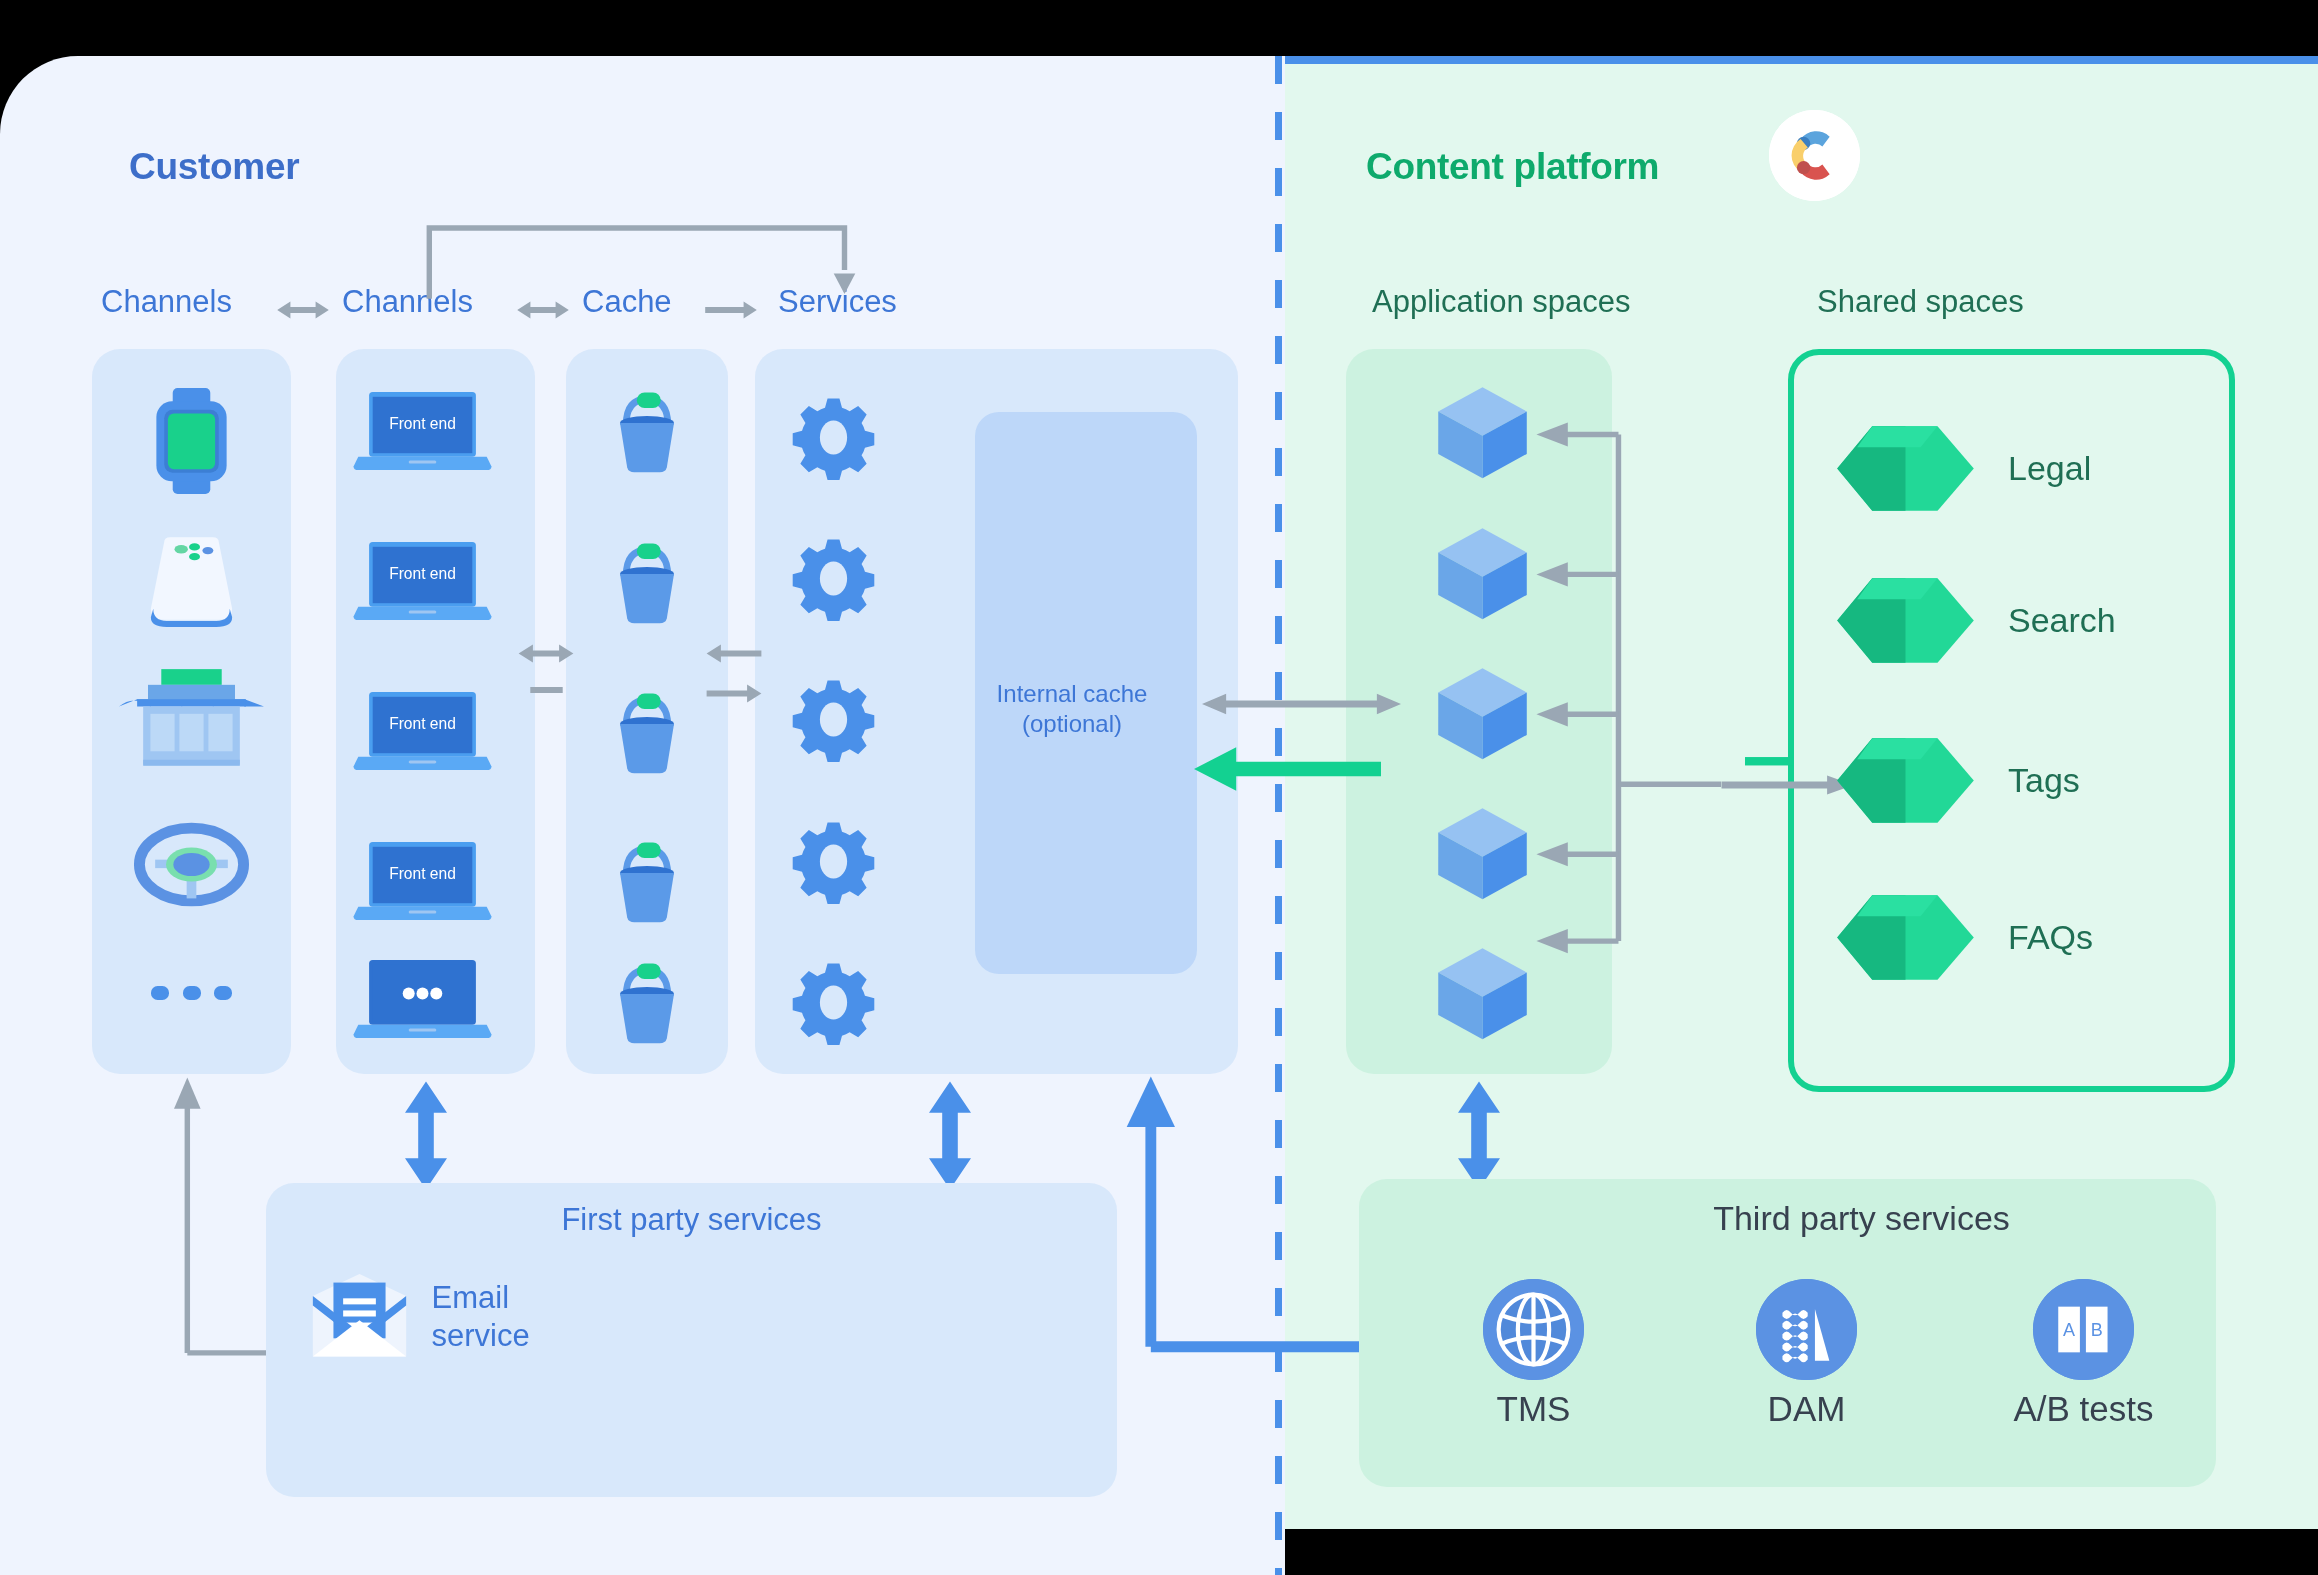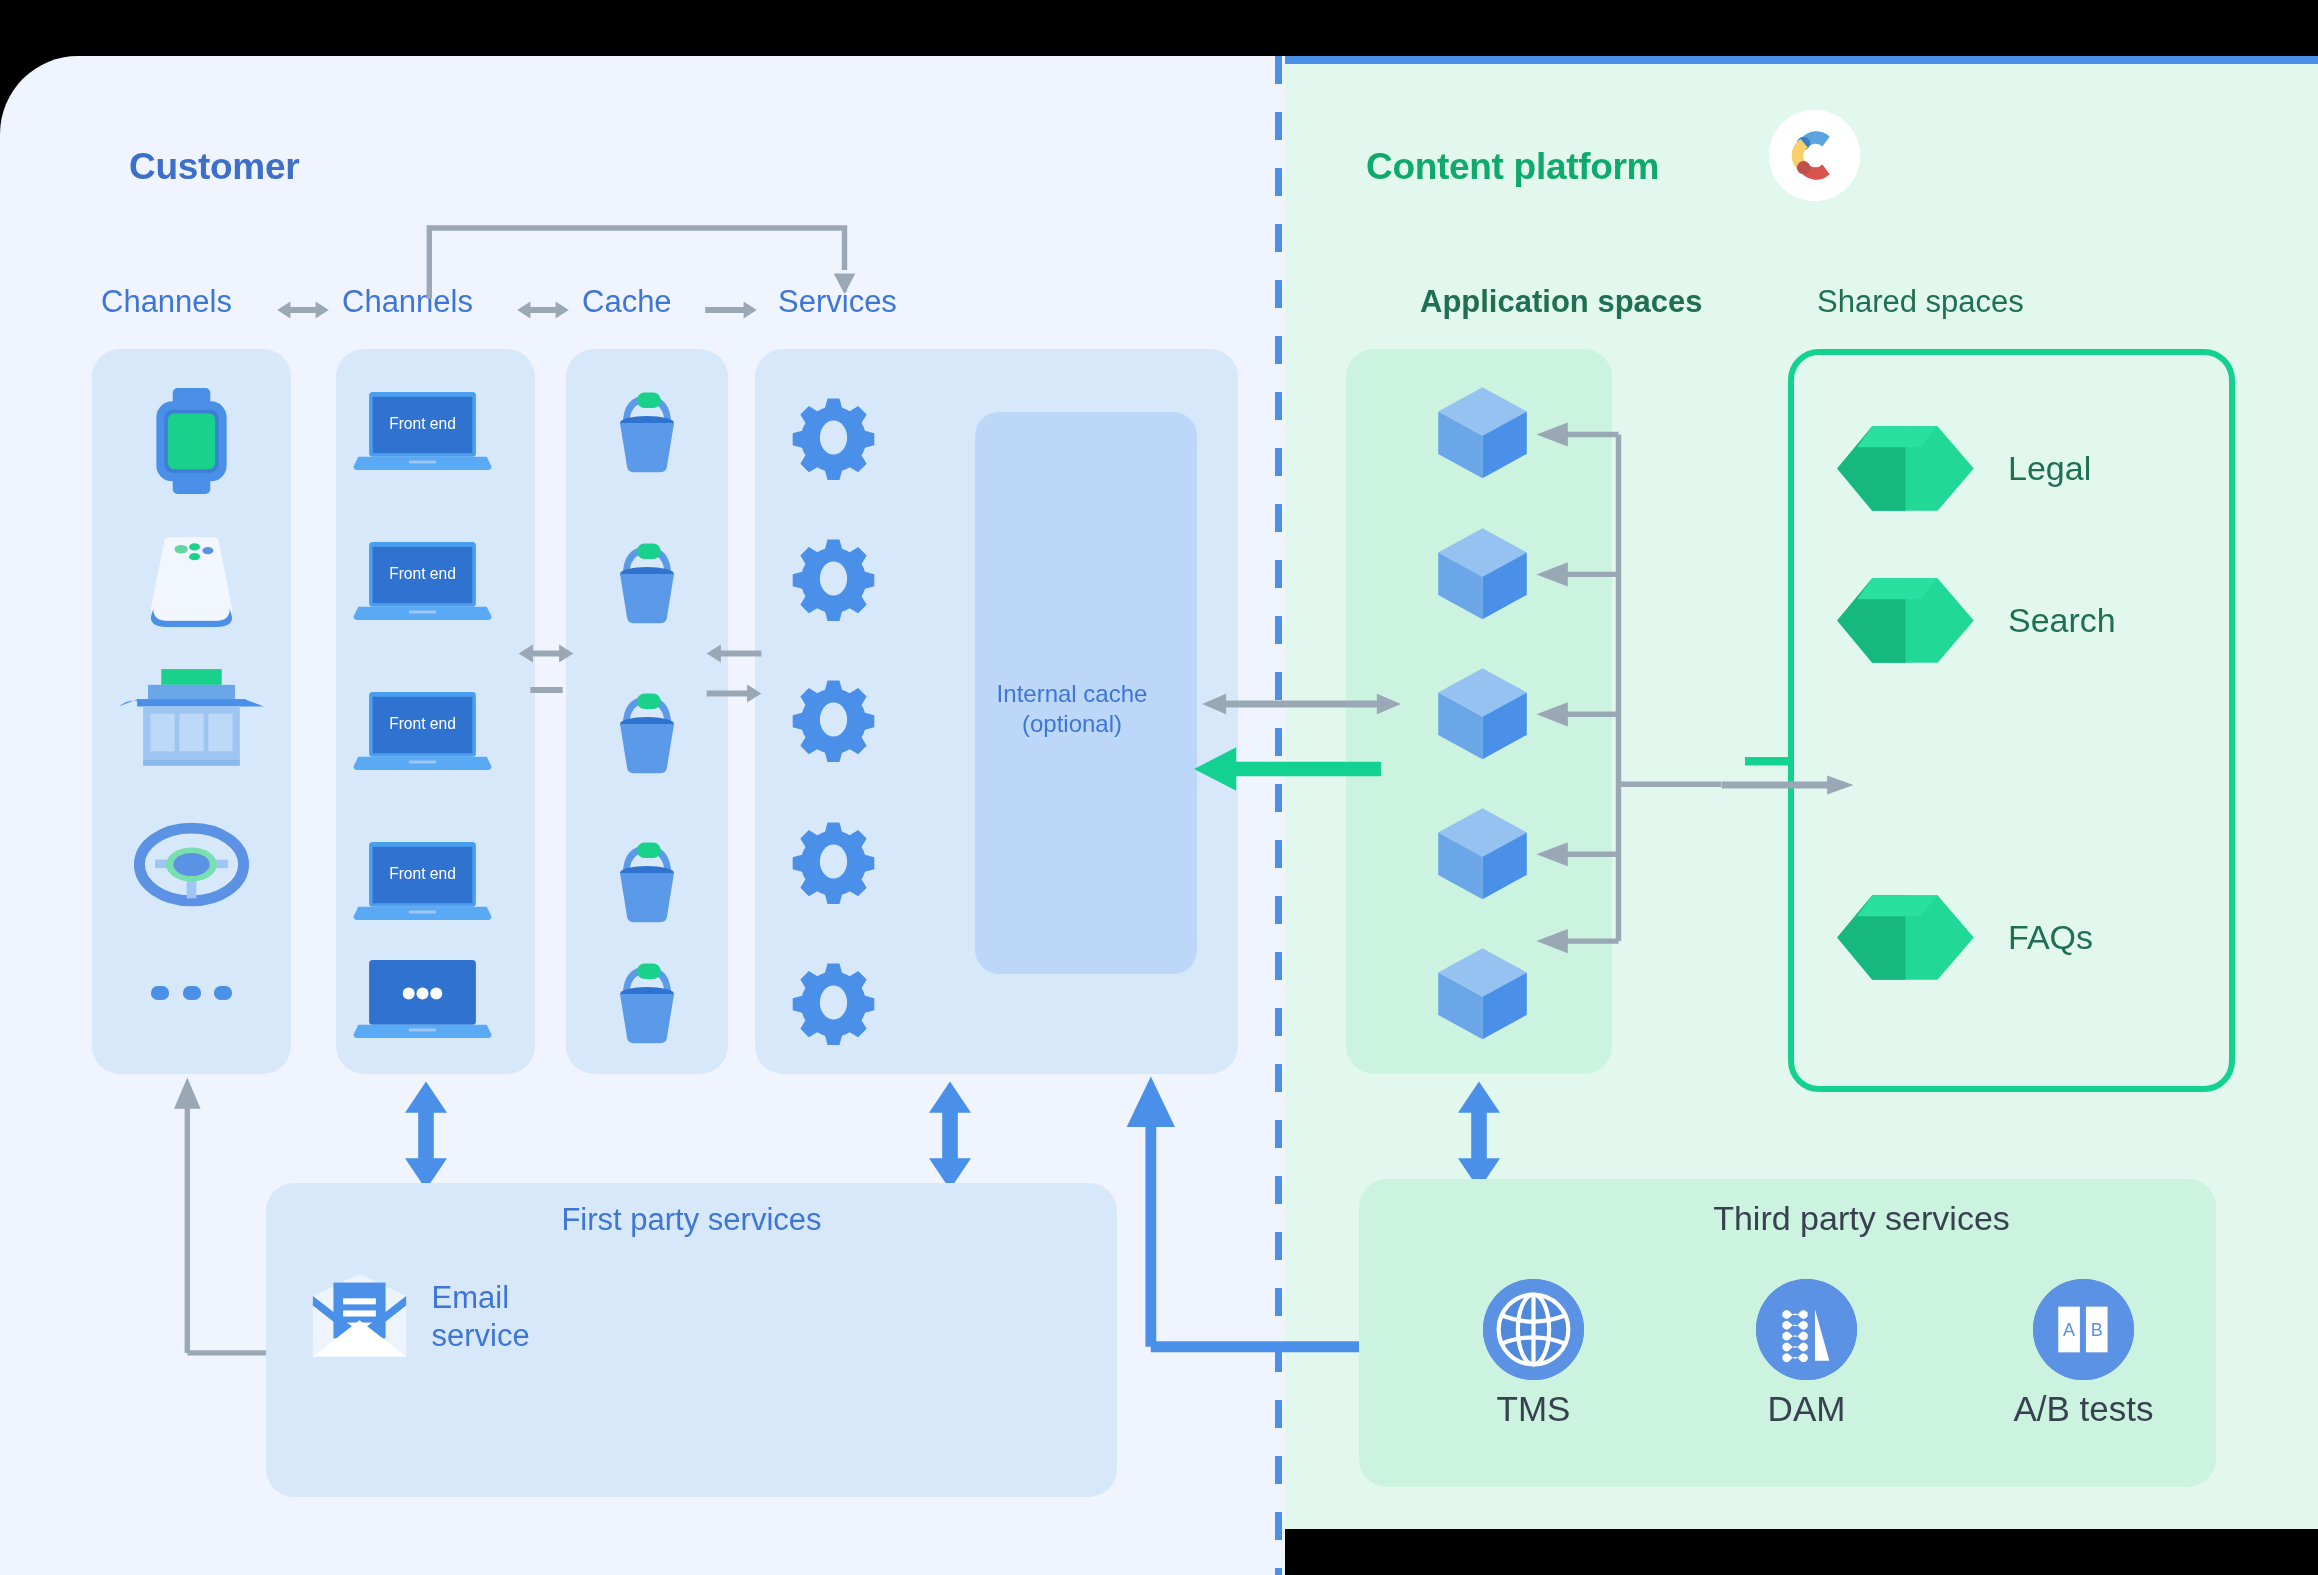--- a/index.html
+++ b/index.html
@@ -108,21 +108,21 @@
   </div>
   <div class="flow-lbl" style="left:778px;top:284px;">Services</div>
 
   <div class="flow-arrow" style="left:423px;top:222px;">
     <svg width="435" height="78" viewBox="0 0 720 130">
       <path d="M8 128 L8 10 L700 10 L700 80" stroke="#9aa7b4" stroke-width="9" fill="none"></path>
       <path d="M700 120 L682 86 L718 86 Z" fill="#9aa7b4"></path>
     </svg>
   </div>
 
-  <div class="space-lbl" style="left:1420px;top:284px;font-weight:bold;">Application spaces</div>
+  <div class="space-lbl" style="left:1372px;top:284px;">Application spaces</div>
   <div class="space-lbl" style="left:1817px;top:284px;">Shared spaces</div>
 
   <div class="col" id="col-channels1"></div>
   <div class="col" id="col-channels2"></div>
   <div class="col" id="col-cache"></div>
   <div class="col" id="col-services"></div>
   <div id="internal-cache"></div>
   <div id="ic-text">
     <span>Internal cache</span><br>
     <span>(optional)</span>
@@ -395,20 +395,28 @@
     <span class="hexlbl">Legal</span>
   </div>
   <div class="hexrow" style="top:575px;">
     <svg width="139" height="91" viewBox="0 0 230 150">
       <path d="M60 5 L168 5 L228 75 L168 145 L60 145 L2 75 Z" fill="#22d897"></path>
       <path d="M60 5 L115 5 L115 145 L60 145 L2 75 Z" fill="#16b880"></path>
       <path d="M60 5 L168 5 L140 40 L35 40 Z" fill="#2ae0a1"></path>
     </svg>
     <span class="hexlbl">Search</span>
   </div>
+  <div class="hexrow" style="top:735px;">
+    <svg width="139" height="91" viewBox="0 0 230 150">
+      <path d="M60 5 L168 5 L228 75 L168 145 L60 145 L2 75 Z" fill="#22d897"></path>
+      <path d="M60 5 L115 5 L115 145 L60 145 L2 75 Z" fill="#16b880"></path>
+      <path d="M60 5 L168 5 L140 40 L35 40 Z" fill="#2ae0a1"></path>
+    </svg>
+    <span class="hexlbl">Tags</span>
+  </div>
   <div class="hexrow" style="top:892px;">
     <svg width="139" height="91" viewBox="0 0 230 150">
       <path d="M60 5 L168 5 L228 75 L168 145 L60 145 L2 75 Z" fill="#22d897"></path>
       <path d="M60 5 L115 5 L115 145 L60 145 L2 75 Z" fill="#16b880"></path>
       <path d="M60 5 L168 5 L140 40 L35 40 Z" fill="#2ae0a1"></path>
     </svg>
     <span class="hexlbl">FAQs</span>
   </div>
 
   <div class="flow-arrow" style="left:1202px;top:690px;">

